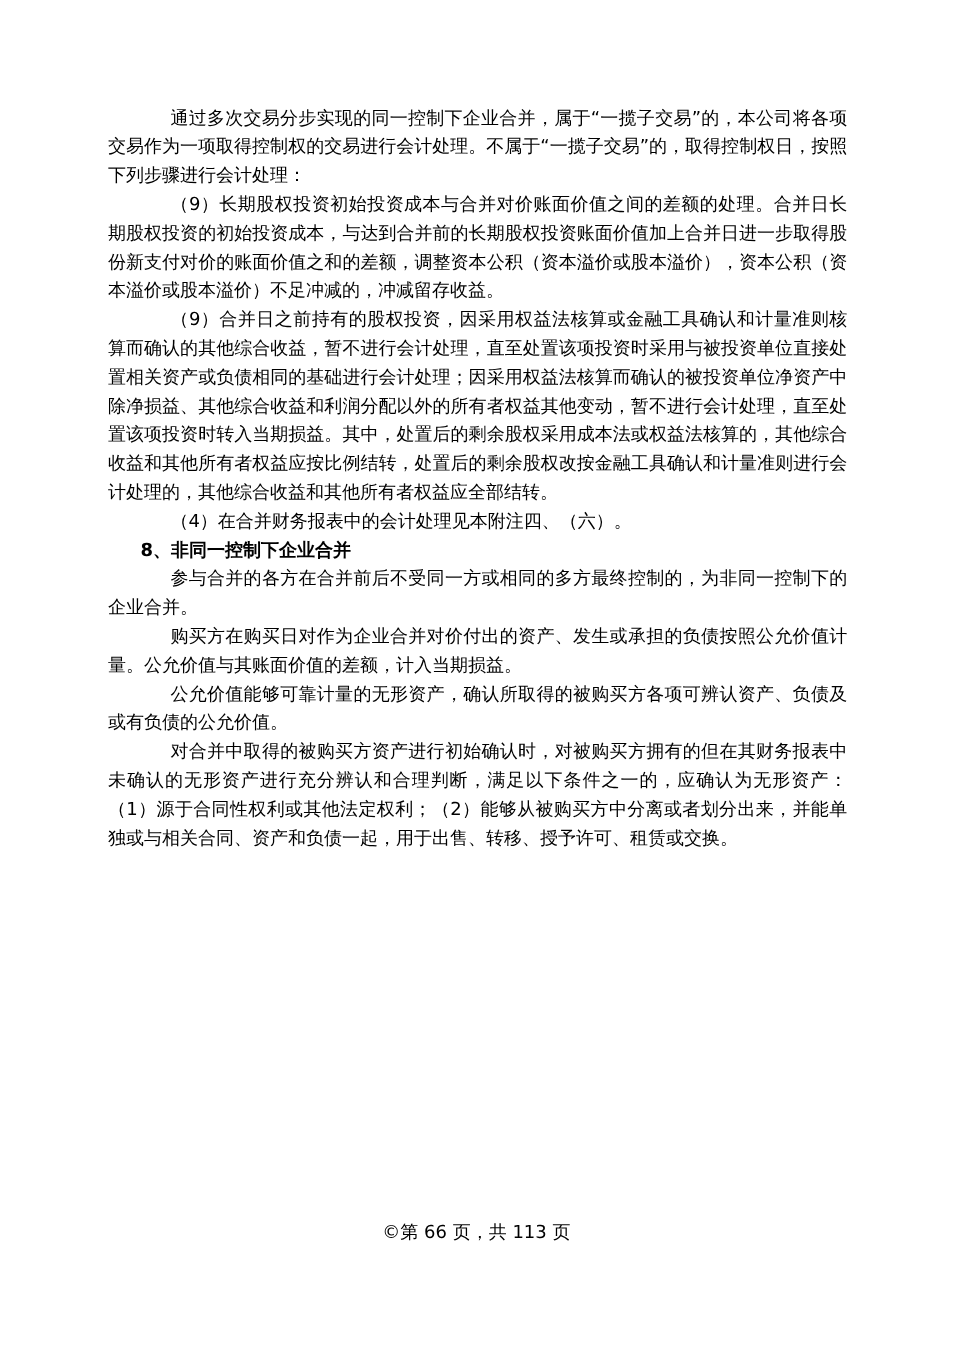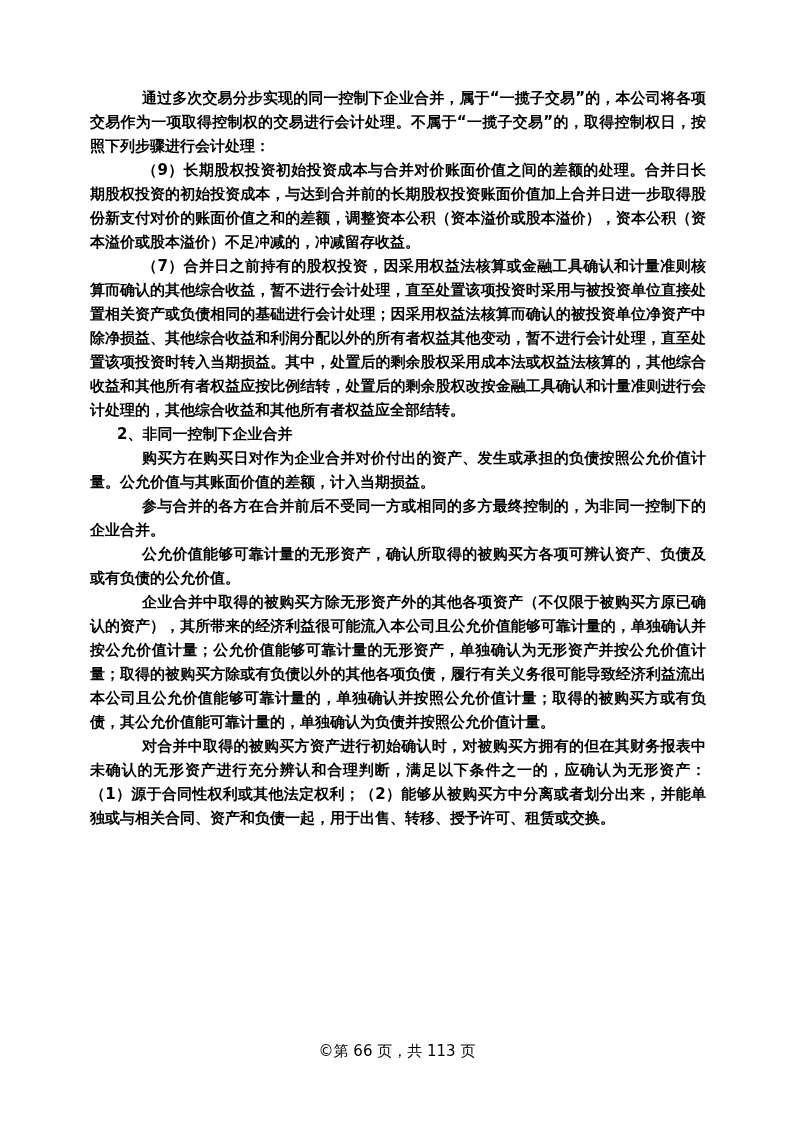--- a/index.html
+++ b/index.html
@@ -30,47 +30,47 @@
     margin: 0;
     padding: 0;
     font-size: 15px;
     line-height: 24px;
     text-align: justify;
     text-justify: inter-ideograph;
     word-break: break-all;
   }
   .doc-body p.paragraph {
     text-indent: 52px;
-    font-weight: bold;
+    font-weight: normal;
   }
   .doc-body p.heading {
     text-indent: 27px;
     font-weight: bold;
     text-align: left;
   }
   .page-footer {
     position: absolute;
-    top: 1039px;
+    top: 1015px;
     left: 0;
     width: 794px;
     text-align: center;
     font-size: 15px;
     line-height: 24px;
     color: #000000;
   }
 </style>
 </head>
 <body>
 
 <div class="page">
   <div class="doc-body">
       <p class="paragraph">通过多次交易分步实现的同一控制下企业合并，属于“一揽子交易”的，本公司将各项交易作为一项取得控制权的交易进行会计处理。不属于“一揽子交易”的，取得控制权日，按照下列步骤进行会计处理：</p>
       <p class="paragraph">（9）长期股权投资初始投资成本与合并对价账面价值之间的差额的处理。合并日长期股权投资的初始投资成本，与达到合并前的长期股权投资账面价值加上合并日进一步取得股份新支付对价的账面价值之和的差额，调整资本公积（资本溢价或股本溢价），资本公积（资本溢价或股本溢价）不足冲减的，冲减留存收益。</p>
-      <p class="paragraph">（7）合并日之前持有的股权投资，因采用权益法核算或金融工具确认和计量准则核算而确认的其他综合收益，暂不进行会计处理，直至处置该项投资时采用与被投资单位直接处置相关资产或负债相同的基础进行会计处理；因采用权益法核算而确认的被投资单位净资产中除净损益、其他综合收益和利润分配以外的所有者权益其他变动，暂不进行会计处理，直至处置该项投资时转入当期损益。其中，处置后的剩余股权采用成本法或权益法核算的，其他综合收益和其他所有者权益应按比例结转，处置后的剩余股权改按金融工具确认和计量准则进行会计处理的，其他综合收益和其他所有者权益应全部结转。</p>
-      <p class="heading">2、非同一控制下企业合并</p>
+      <p class="paragraph">（9）合并日之前持有的股权投资，因采用权益法核算或金融工具确认和计量准则核算而确认的其他综合收益，暂不进行会计处理，直至处置该项投资时采用与被投资单位直接处置相关资产或负债相同的基础进行会计处理；因采用权益法核算而确认的被投资单位净资产中除净损益、其他综合收益和利润分配以外的所有者权益其他变动，暂不进行会计处理，直至处置该项投资时转入当期损益。其中，处置后的剩余股权采用成本法或权益法核算的，其他综合收益和其他所有者权益应按比例结转，处置后的剩余股权改按金融工具确认和计量准则进行会计处理的，其他综合收益和其他所有者权益应全部结转。</p>
+      <p class="paragraph">（4）在合并财务报表中的会计处理见本附注四、（六）。</p>
+      <p class="heading">8、非同一控制下企业合并</p>
+      <p class="paragraph">参与合并的各方在合并前后不受同一方或相同的多方最终控制的，为非同一控制下的企业合并。</p>
       <p class="paragraph">购买方在购买日对作为企业合并对价付出的资产、发生或承担的负债按照公允价值计量。公允价值与其账面价值的差额，计入当期损益。</p>
-      <p class="paragraph">参与合并的各方在合并前后不受同一方或相同的多方最终控制的，为非同一控制下的企业合并。</p>
       <p class="paragraph">公允价值能够可靠计量的无形资产，确认所取得的被购买方各项可辨认资产、负债及或有负债的公允价值。</p>
-      <p class="paragraph">企业合并中取得的被购买方除无形资产外的其他各项资产（不仅限于被购买方原已确认的资产），其所带来的经济利益很可能流入本公司且公允价值能够可靠计量的，单独确认并按公允价值计量；公允价值能够可靠计量的无形资产，单独确认为无形资产并按公允价值计量；取得的被购买方除或有负债以外的其他各项负债，履行有关义务很可能导致经济利益流出本公司且公允价值能够可靠计量的，单独确认并按照公允价值计量；取得的被购买方或有负债，其公允价值能可靠计量的，单独确认为负债并按照公允价值计量。</p>
       <p class="paragraph">对合并中取得的被购买方资产进行初始确认时，对被购买方拥有的但在其财务报表中未确认的无形资产进行充分辨认和合理判断，满足以下条件之一的，应确认为无形资产：（1）源于合同性权利或其他法定权利；（2）能够从被购买方中分离或者划分出来，并能单独或与相关合同、资产和负债一起，用于出售、转移、授予许可、租赁或交换。</p>
     </div>
   <div class="page-footer">©第 66 页，共 113 页</div>
 </div>
 
 </body></html>

